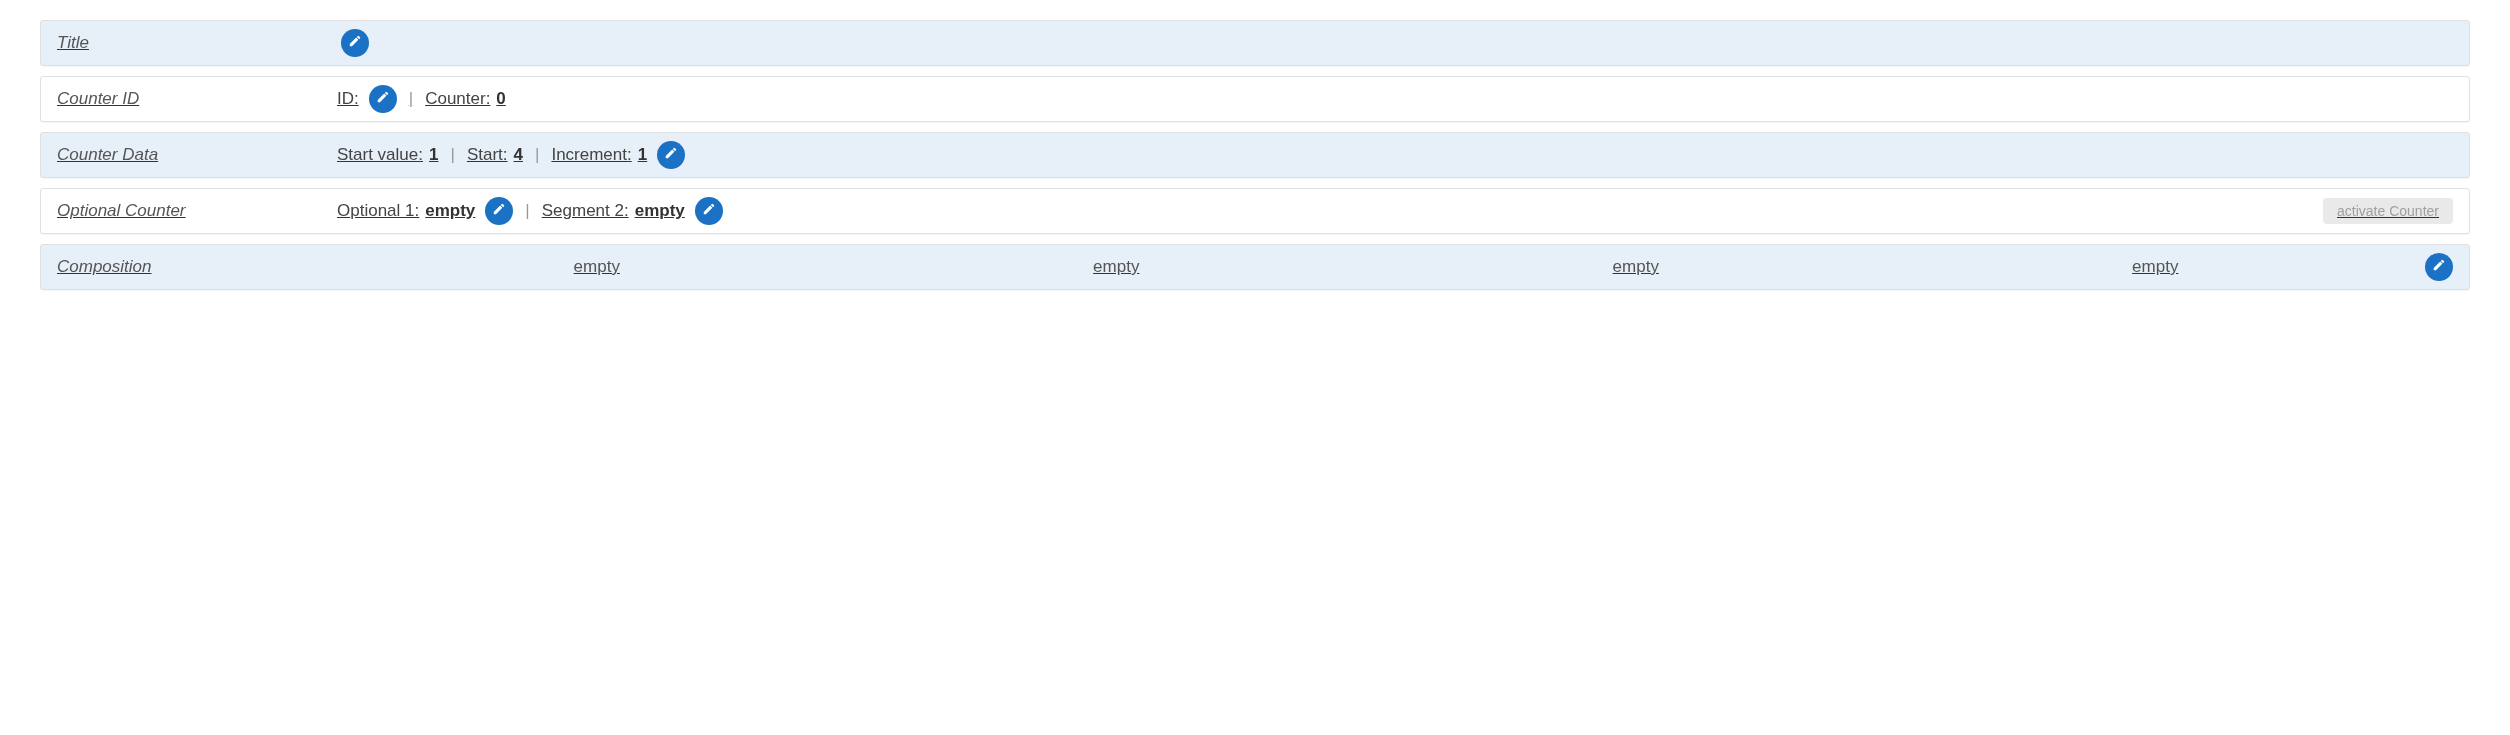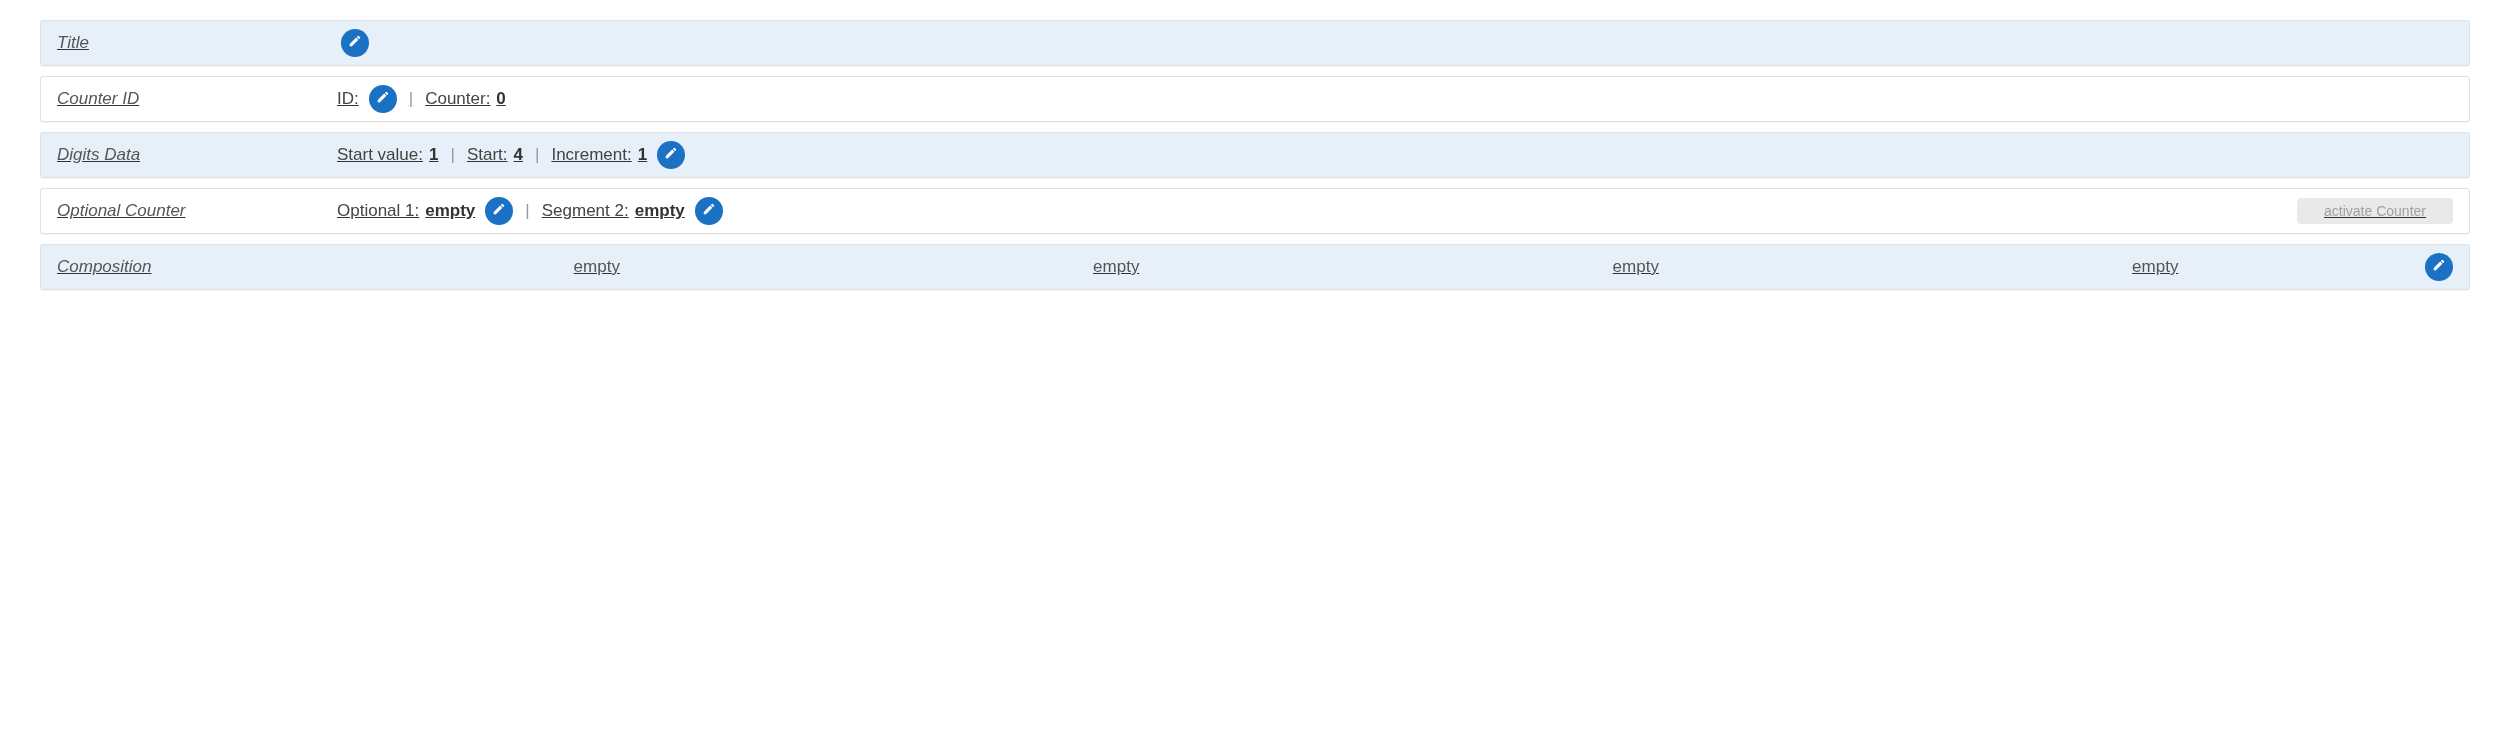--- a/index.html
+++ b/index.html
@@ -68,21 +68,21 @@
   }
   .edit-btn svg {
     width: 14px;
     height: 14px;
     fill: #ffffff;
   }
   .pill-btn {
     background: #e9e9e9;
     color: #a0a0a0;
     border-radius: 4px;
-    padding: 5px 27px;
+    padding: 5px 14px;
     font-size: 14px;
     cursor: default;
     margin-left: auto;
   }
   .composition-content {
     flex: 1 1 auto;
     display: flex;
     align-items: center;
   }
   .comp-cell {
@@ -141,21 +141,21 @@
             </svg>
         </span>
       </span>
       <span class="sep">|</span>
       <span>Counter:</span>
       <span class="bold">0</span>
     </div>
   </div>
 
   <div class="row shaded">
-    <div class="row-label">Digits Data</div>
+    <div class="row-label">Counter Data</div>
     <div class="row-content">
       <span>Start value:</span>
       <span class="bold">1</span>
       <span class="sep">|</span>
       <span>Start:</span>
       <span class="bold">4</span>
       <span class="sep">|</span>
       <span>Increment:</span>
       <span class="bold">1</span>
       <span class="edit-btn">

